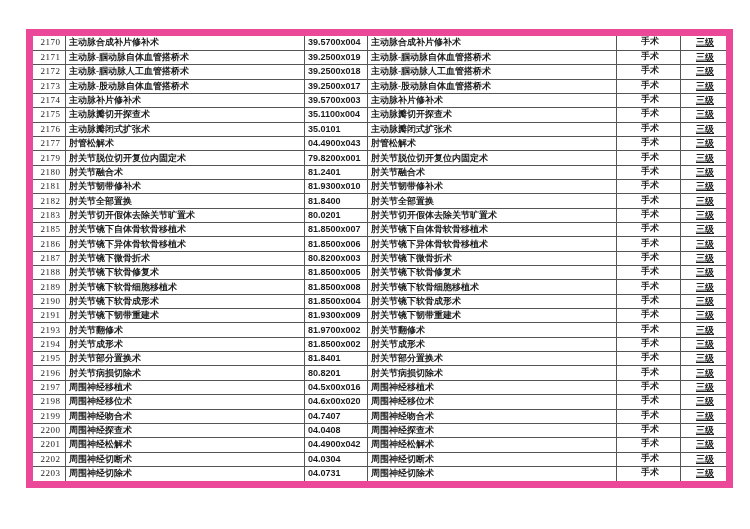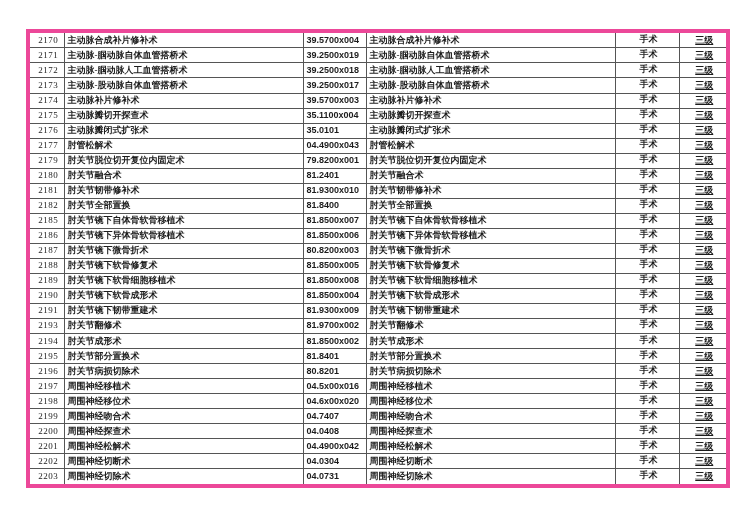--- a/index.html
+++ b/index.html
@@ -16,21 +16,21 @@
     font-family: "Liberation Serif", serif;
   }
   table.proc-table {
     position: absolute;
     left: 26px;
     top: 29px;
     width: 701px;
     height: 459px;
     border-collapse: collapse;
     table-layout: fixed;
-    border: 4px solid #ec4899;
+    border: 7px solid #ec4899;
   }
   table.proc-table td {
     border: 1px solid #555555;
     padding: 0 0 0 3px;
     font-size: 9px;
     line-height: 11px;
     color: #1c1c1c;
     white-space: nowrap;
     overflow: hidden;
     vertical-align: middle;
@@ -166,20 +166,28 @@
         </tr>
         <tr>
           <td class="c-num">2182</td>
           <td class="c-name">肘关节全部置换</td>
           <td class="c-code">81.8400</td>
           <td class="c-name2">肘关节全部置换</td>
           <td class="c-cat">手术</td>
           <td class="c-lvl">三级</td>
         </tr>
         <tr>
+          <td class="c-num">2183</td>
+          <td class="c-name">肘关节切开假体去除关节旷置术</td>
+          <td class="c-code">80.0201</td>
+          <td class="c-name2">肘关节切开假体去除关节旷置术</td>
+          <td class="c-cat">手术</td>
+          <td class="c-lvl">三级</td>
+        </tr>
+        <tr>
           <td class="c-num">2185</td>
           <td class="c-name">肘关节镜下自体骨软骨移植术</td>
           <td class="c-code">81.8500x007</td>
           <td class="c-name2">肘关节镜下自体骨软骨移植术</td>
           <td class="c-cat">手术</td>
           <td class="c-lvl">三级</td>
         </tr>
         <tr>
           <td class="c-num">2186</td>
           <td class="c-name">肘关节镜下异体骨软骨移植术</td>

